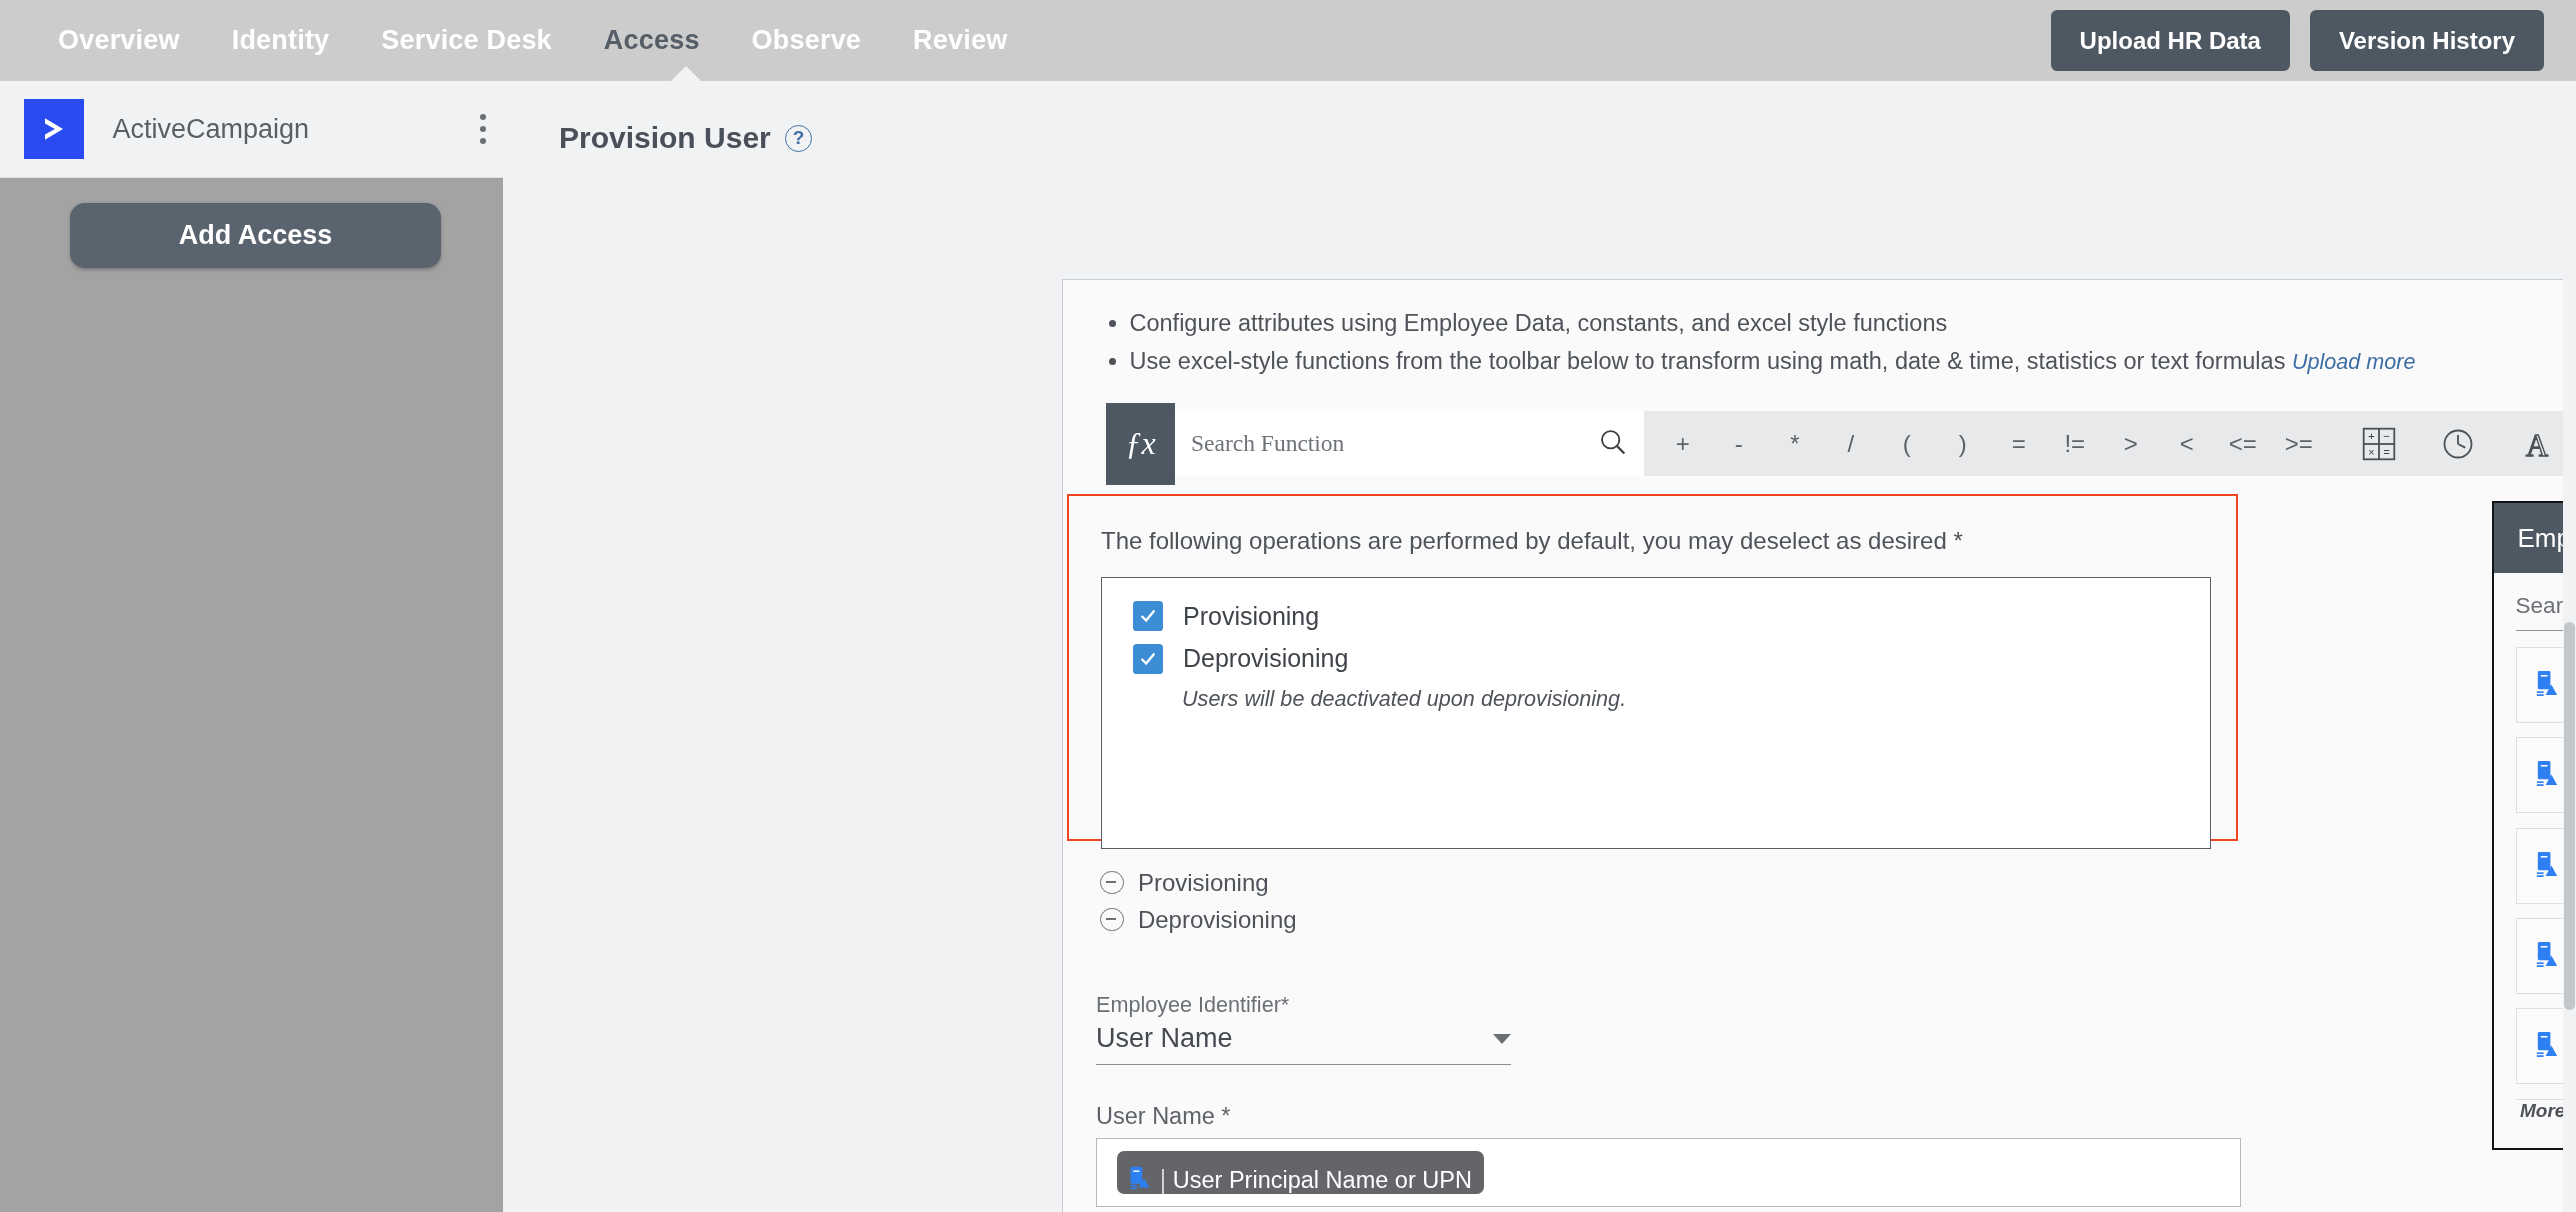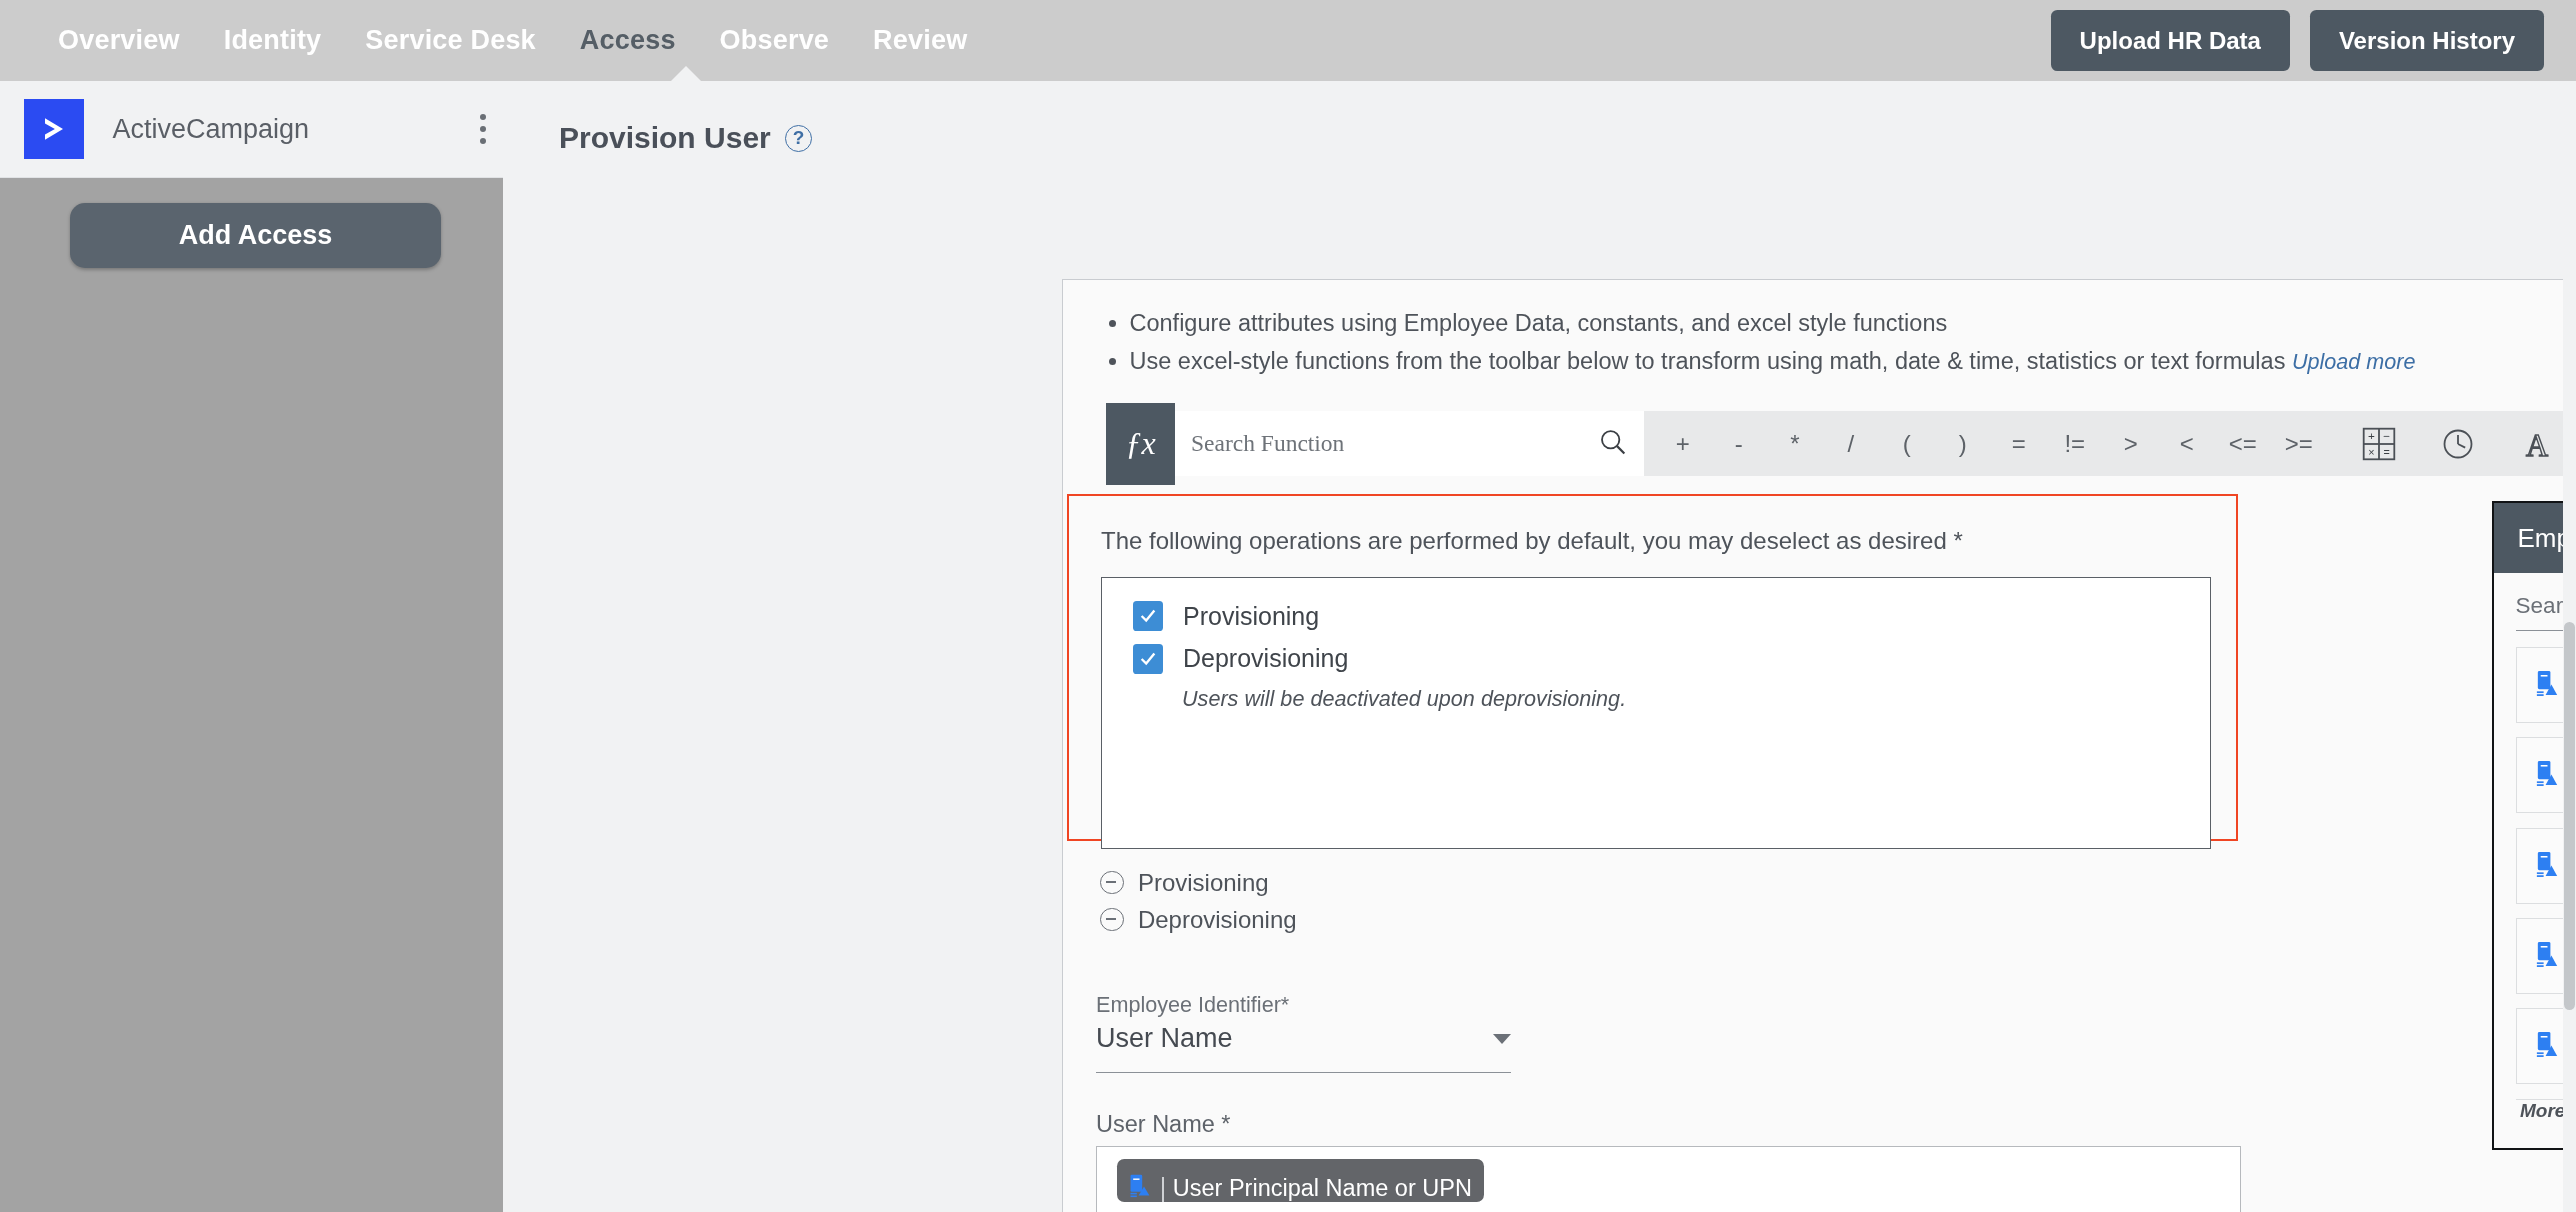--- a/index.html
+++ b/index.html
@@ -10,21 +10,21 @@
     overflow: hidden;
   }
 
   
   .topbar {
     position: absolute; top: 0; left: 0;
     width: 2576px; height: 81px;
     background: #cccccc;
     display: flex; align-items: center;
   }
-  .nav-items { display: flex; align-items: center; padding-left: 38px; gap: 4px; }
+  .nav-items { display: flex; align-items: center; padding-left: 38px; gap: 12px; }
   .nav-item {
     font-size: 27px; font-weight: bold; color: #ffffff;
     padding: 0 20px; cursor: pointer; white-space: nowrap;
     letter-spacing: 0.2px;
   }
   .nav-item.active { color: #555e66; }
   .nav-arrow {
     position: absolute; left: 671px; bottom: 0;
     width: 0; height: 0;
     border-left: 15.3px solid transparent;
@@ -196,21 +196,21 @@
     width: 10.8px; height: 1.8px; background: #6b7077;
   }
   .ops-link-text { font-size: 24px; color: #4e535a; }
 
   
   .form-area { position: absolute; left: 593px; top: 911px; width: 1145px; }
   .field-label { font-size: 21.6px; color: #6b7077; margin-bottom: 5.4px; }
   .select-row {
     width: 415px; display: flex; align-items: center;
     border-bottom: 1.8px solid #8b9097;
-    padding-bottom: 18px;
+    padding-bottom: 10px;
   }
   .select-value { flex: 1; font-size: 27px; color: #454a51; }
   .caret {
     width: 0; height: 0;
     border-left: 9px solid transparent;
     border-right: 9px solid transparent;
     border-top: 10px solid #6b7077;
   }
   .field-label2 { font-size: 23.5px; color: #5e636a; margin: 38px 0 7.2px 0; }
   .token-input {

